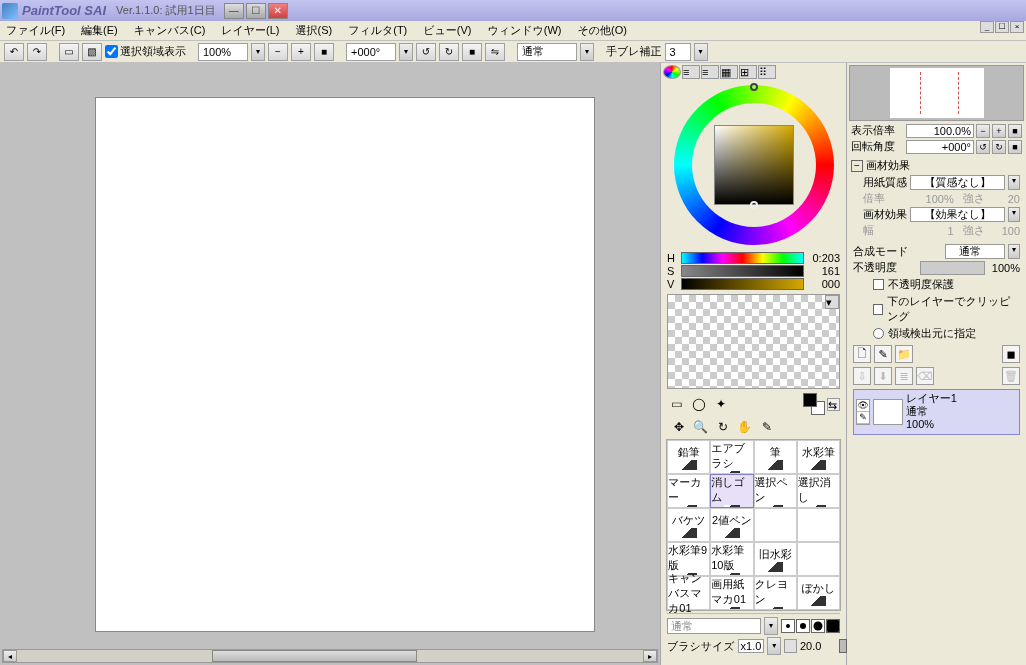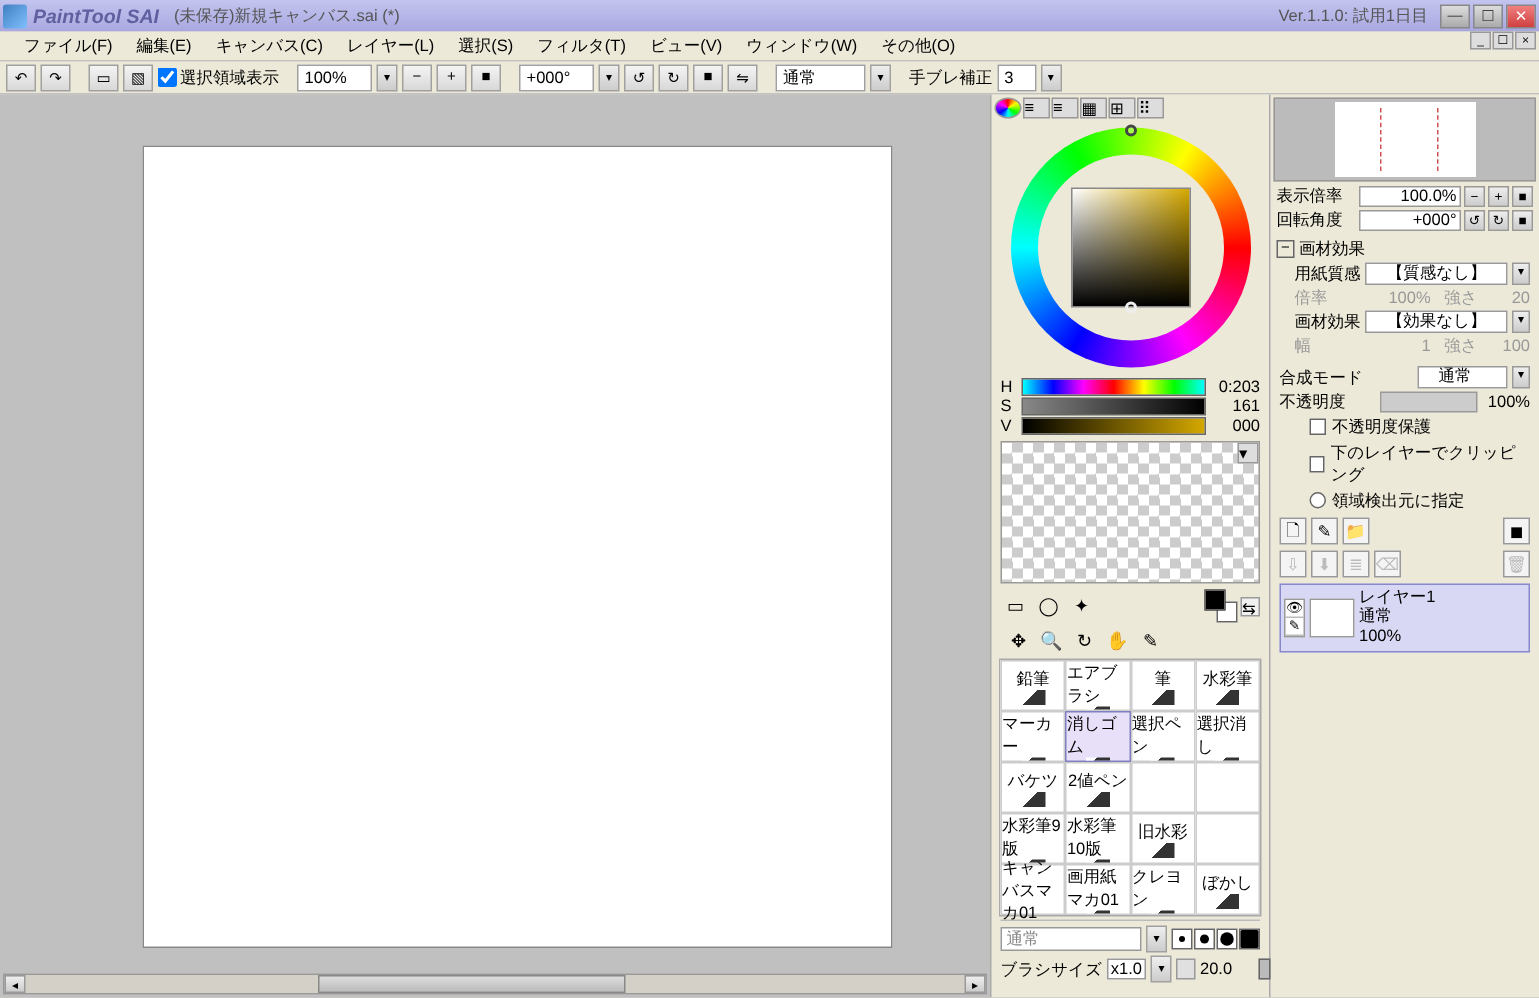--- a/index.html
+++ b/index.html
@@ -8,21 +8,21 @@
 
 .titlebar { height: 21px; background: linear-gradient(to bottom, #c4c4f0, #a8a8e0); display: flex; align-items: center; padding: 0 2px; color: #444; }
 .titlebar .logo { width: 16px; height: 16px; background: linear-gradient(135deg, #4080c0, #80c0ff); border-radius: 2px; margin-right: 4px; }
 .titlebar .appname { font-style: italic; font-weight: bold; color: #6060a0; margin-right: 10px; font-size: 13px; }
 .titlebar .doc { color: #555; flex: 1; }
 .titlebar .ver { color: #555; margin-right: 6px; }
 .winbtn { width: 20px; height: 16px; background: linear-gradient(#ddd,#aaa); border: 1px solid #888; margin-left: 2px; display: flex; align-items: center; justify-content: center; font-size: 10px; }
 .winbtn.close { background: linear-gradient(#f08080,#d04040); color: #fff; }
 
 
-.menubar { height: 20px; background: #ece9d8; display: flex; align-items: center; padding: 0 16px; border-bottom: 1px solid #c0c0c0; }
+.menubar { height: 20px; background: #ece9d8; display: flex; align-items: center; padding: 0 6px; border-bottom: 1px solid #c0c0c0; }
 .menubar span { margin-right: 16px; color: #000; }
 
 
 .smallctrl { position: absolute; top: 21px; right: 2px; display: flex; }
 .smallctrl .sb { width: 14px; height: 12px; background: #ddd; border: 1px solid #999; margin-left: 1px; font-size: 8px; text-align: center; line-height: 10px; }
 
 
 .toolbar { height: 22px; background: #ece9d8; display: flex; align-items: center; padding: 2px 4px; gap: 3px; border-bottom: 1px solid #c0c0c0; }
 .tbtn { width: 20px; height: 18px; background: linear-gradient(#f4f4f4,#d8d8d8); border: 1px solid #a0a0a0; display: flex; align-items: center; justify-content: center; font-size: 10px; }
 .tchk { display: flex; align-items: center; gap: 2px; }
@@ -122,21 +122,20 @@
 .layer-item .eye div { flex: 1; border-bottom: 1px solid #bbb; font-size: 9px; text-align: center; }
 .layer-item .thumb { width: 30px; height: 26px; background: #fff; border: 1px solid #999; }
 .layer-item .info { flex: 1; font-size: 10px; line-height: 1.2; }
 </style>
 </head>
 <body>
 
 <div class="titlebar">
   <div class="logo"></div>
   <span class="appname">PaintTool SAI</span>
-  <span class="doc">(未保存)新規キャンバス.sai (*)</span>
   <span class="ver">Ver.1.1.0: 試用1日目</span>
   <div class="winbtn">—</div>
   <div class="winbtn">☐</div>
   <div class="winbtn close">✕</div>
 </div>
 
 <div class="smallctrl">
   <div class="sb">_</div>
   <div class="sb">☐</div>
   <div class="sb">×</div>

